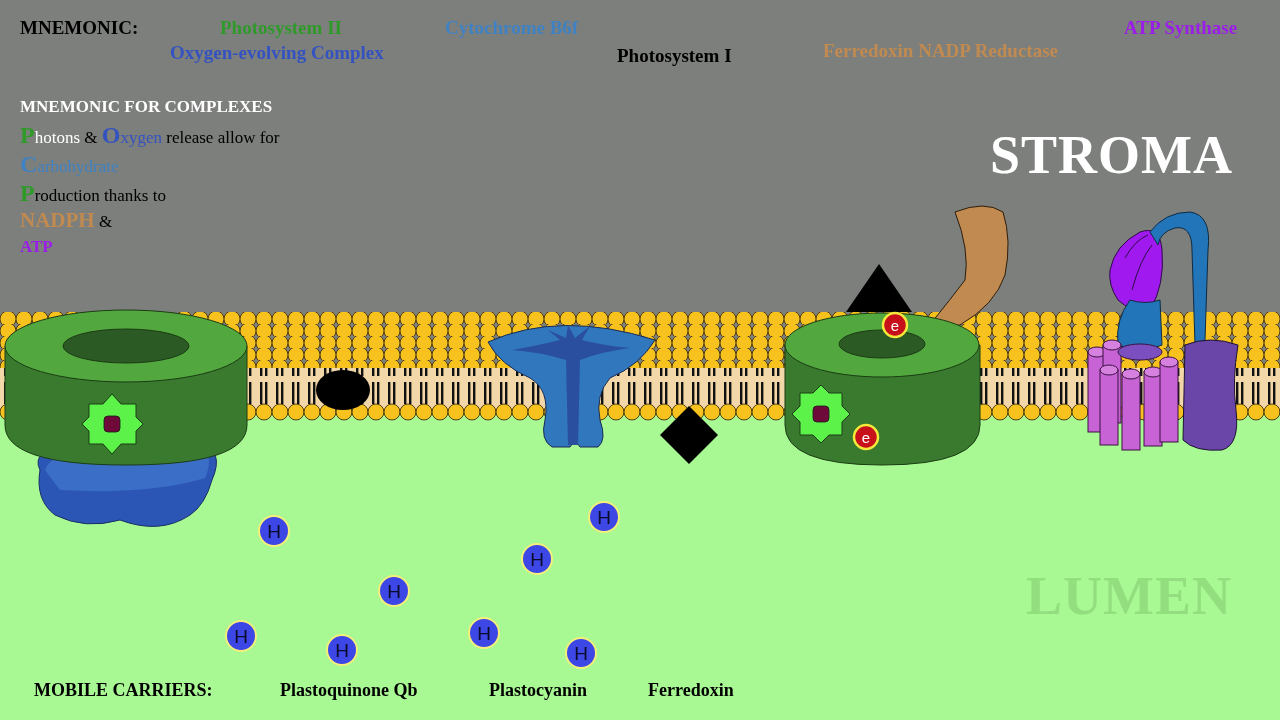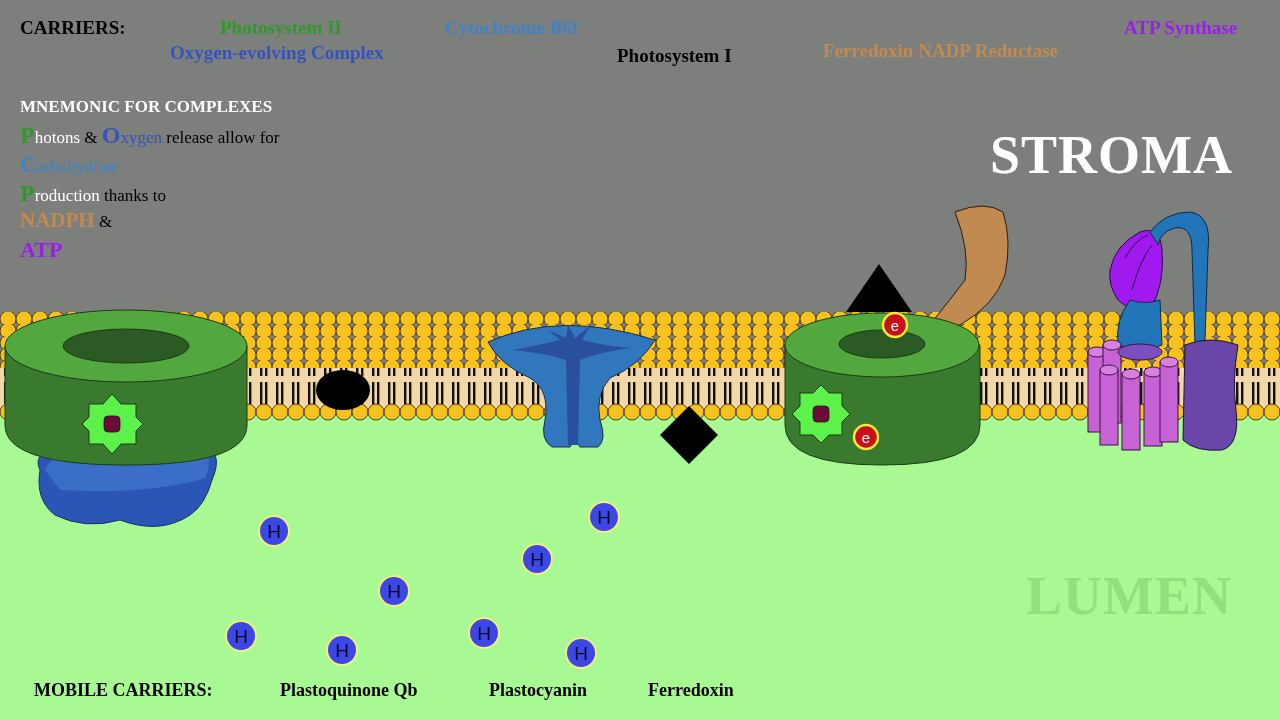--- a/index.html
+++ b/index.html
@@ -16,43 +16,43 @@
 </style>
 </head>
 <body>
 
 <div class="stroma-bg"></div>
 <div class="lumen-bg"></div>
 
 <div class="region" style="left:990px;top:80px;color:#ffffff;margin-top:44px;">STROMA</div>
 <div class="region" style="left:1026px;top:565px;color:#93df80;">LUMEN</div>
 
-<div class="txt hdr" style="left:20px;color:#000;">CARRIERS:</div>
+<div class="txt hdr" style="left:20px;color:#000;">MNEMONIC:</div>
 <div class="txt hdr" style="left:220px;color:#2f9a2a;">Photosystem II</div>
 <div class="txt hdr" style="left:445px;color:#3f82c4;">Cytochrome B6f</div>
 <div class="txt hdr" style="left:617px;color:#000000;margin-top:28px;">Photosystem I</div>
 <div class="txt hdr" style="left:823px;color:#c08a50;margin-top:23px;">Ferredoxin NADP Reductase</div>
 <div class="txt hdr" style="left:1124px;color:#9b1ee8;">ATP Synthase</div>
 <div class="txt hdr" style="left:170px;top:42px;color:#3452c0;">Oxygen-evolving Complex</div>
 
 <div class="mn" style="top:97px;font-weight:bold;color:#fff;text-align:right;">MNEMONIC FOR COMPLEXES</div>
 <div class="mn" style="top:122px;">
   <span class="big" style="color:#2f9a2a;">P</span><span style="color:#ffffff;">hotons</span><span> &amp; </span><span class="big" style="color:#3452c0;">O</span><span style="color:#3452c0;">xygen</span><span> release allow for</span>
 </div>
 <div class="mn" style="top:151px;">
   <span class="big" style="color:#3f82c4;">C</span><span style="color:#3f82c4;">arbohydrate</span>
 </div>
 <div class="mn" style="top:180px;">
-  <span class="big" style="color:#2f9a2a;">P</span><span style="color:#ffffff;">roduction</span><span> thanks to</span>
+  <span class="big" style="color:#2f9a2a;">P</span><span style="color:#000000;">roduction</span><span> thanks to</span>
 </div>
 <div class="mn" style="top:208px;">
   <span class="big" style="color:#c08a50;font-size:21px;">NADPH</span><span> &amp;</span>
 </div>
 <div class="mn" style="top:237px;">
-  <span class="big" style="color:#9b1ee8;font-size:22px;">ATP</span>
+  <span class="big" style="color:#9b1ee8;font-size:17px;">ATP</span>
 </div>
 
 <svg class="scene" width="1280" height="720" viewBox="0 0 1280 720">
   <defs>
     <pattern id="heads" x="0" y="0" width="16" height="12" patternUnits="userSpaceOnUse">
       <circle cx="8" cy="7" r="8" fill="#f7c21e" stroke="#2b2100" stroke-width="0.8"></circle>
     </pattern>
     <pattern id="tails" x="0" y="0" width="16" height="54" patternUnits="userSpaceOnUse">
       <rect width="16" height="54" fill="#f2d8a8"></rect>
       <rect x="4" y="4" width="2.4" height="22" fill="#111"></rect>

